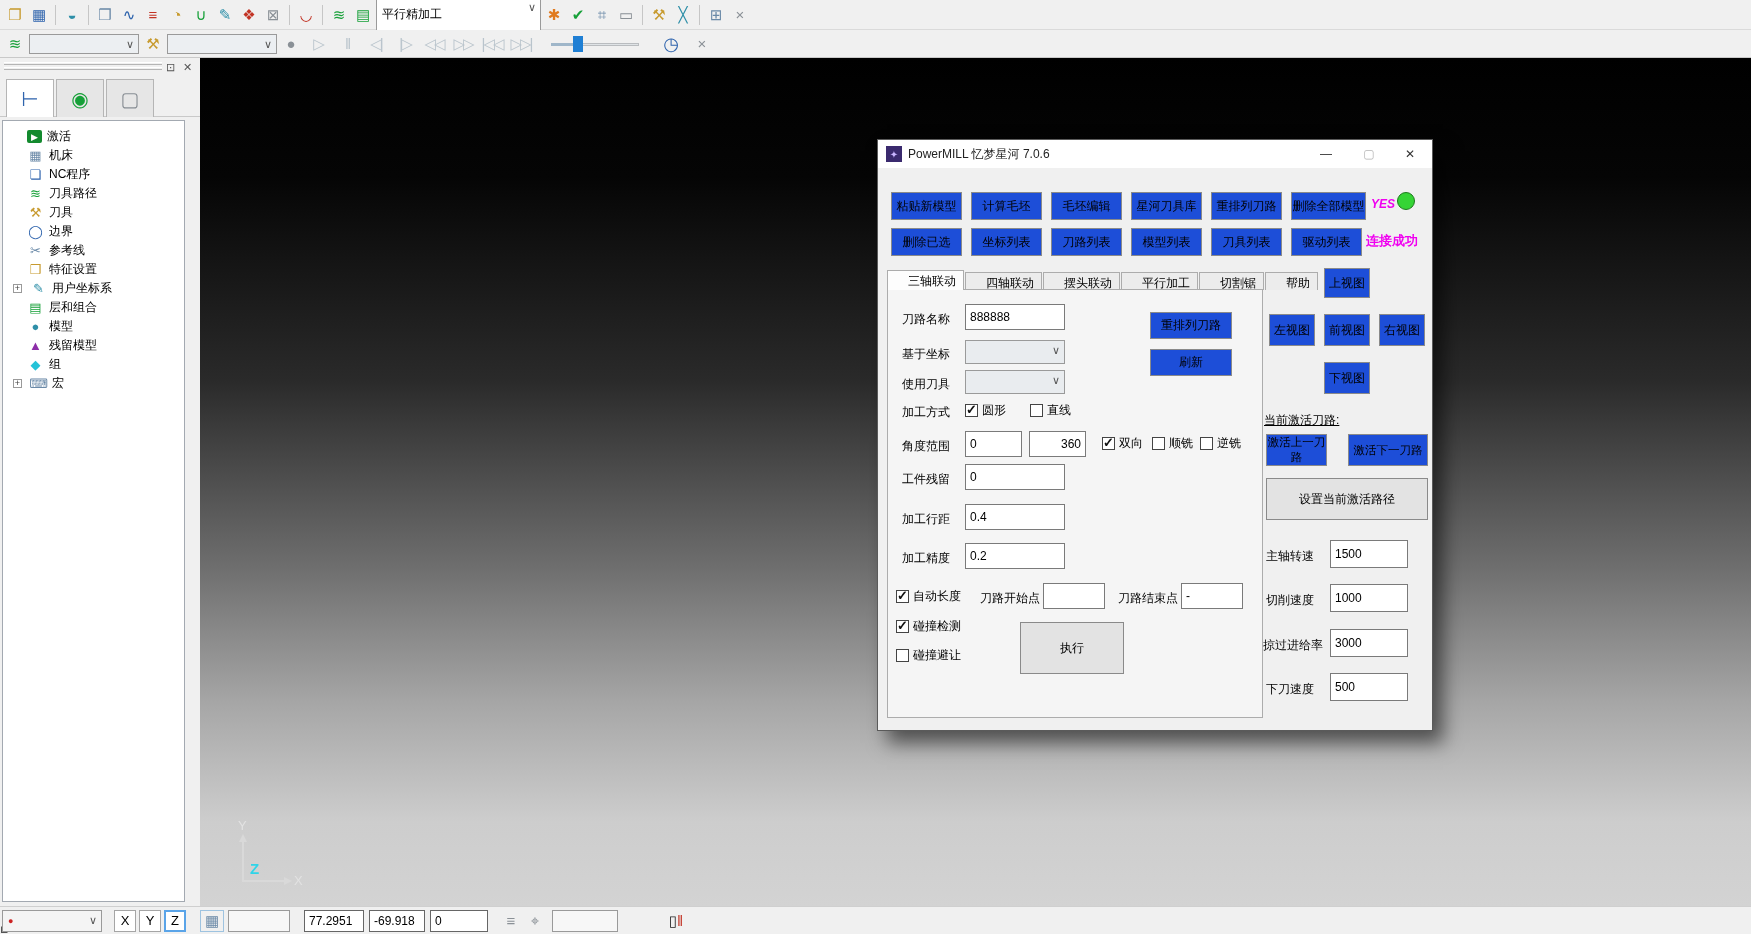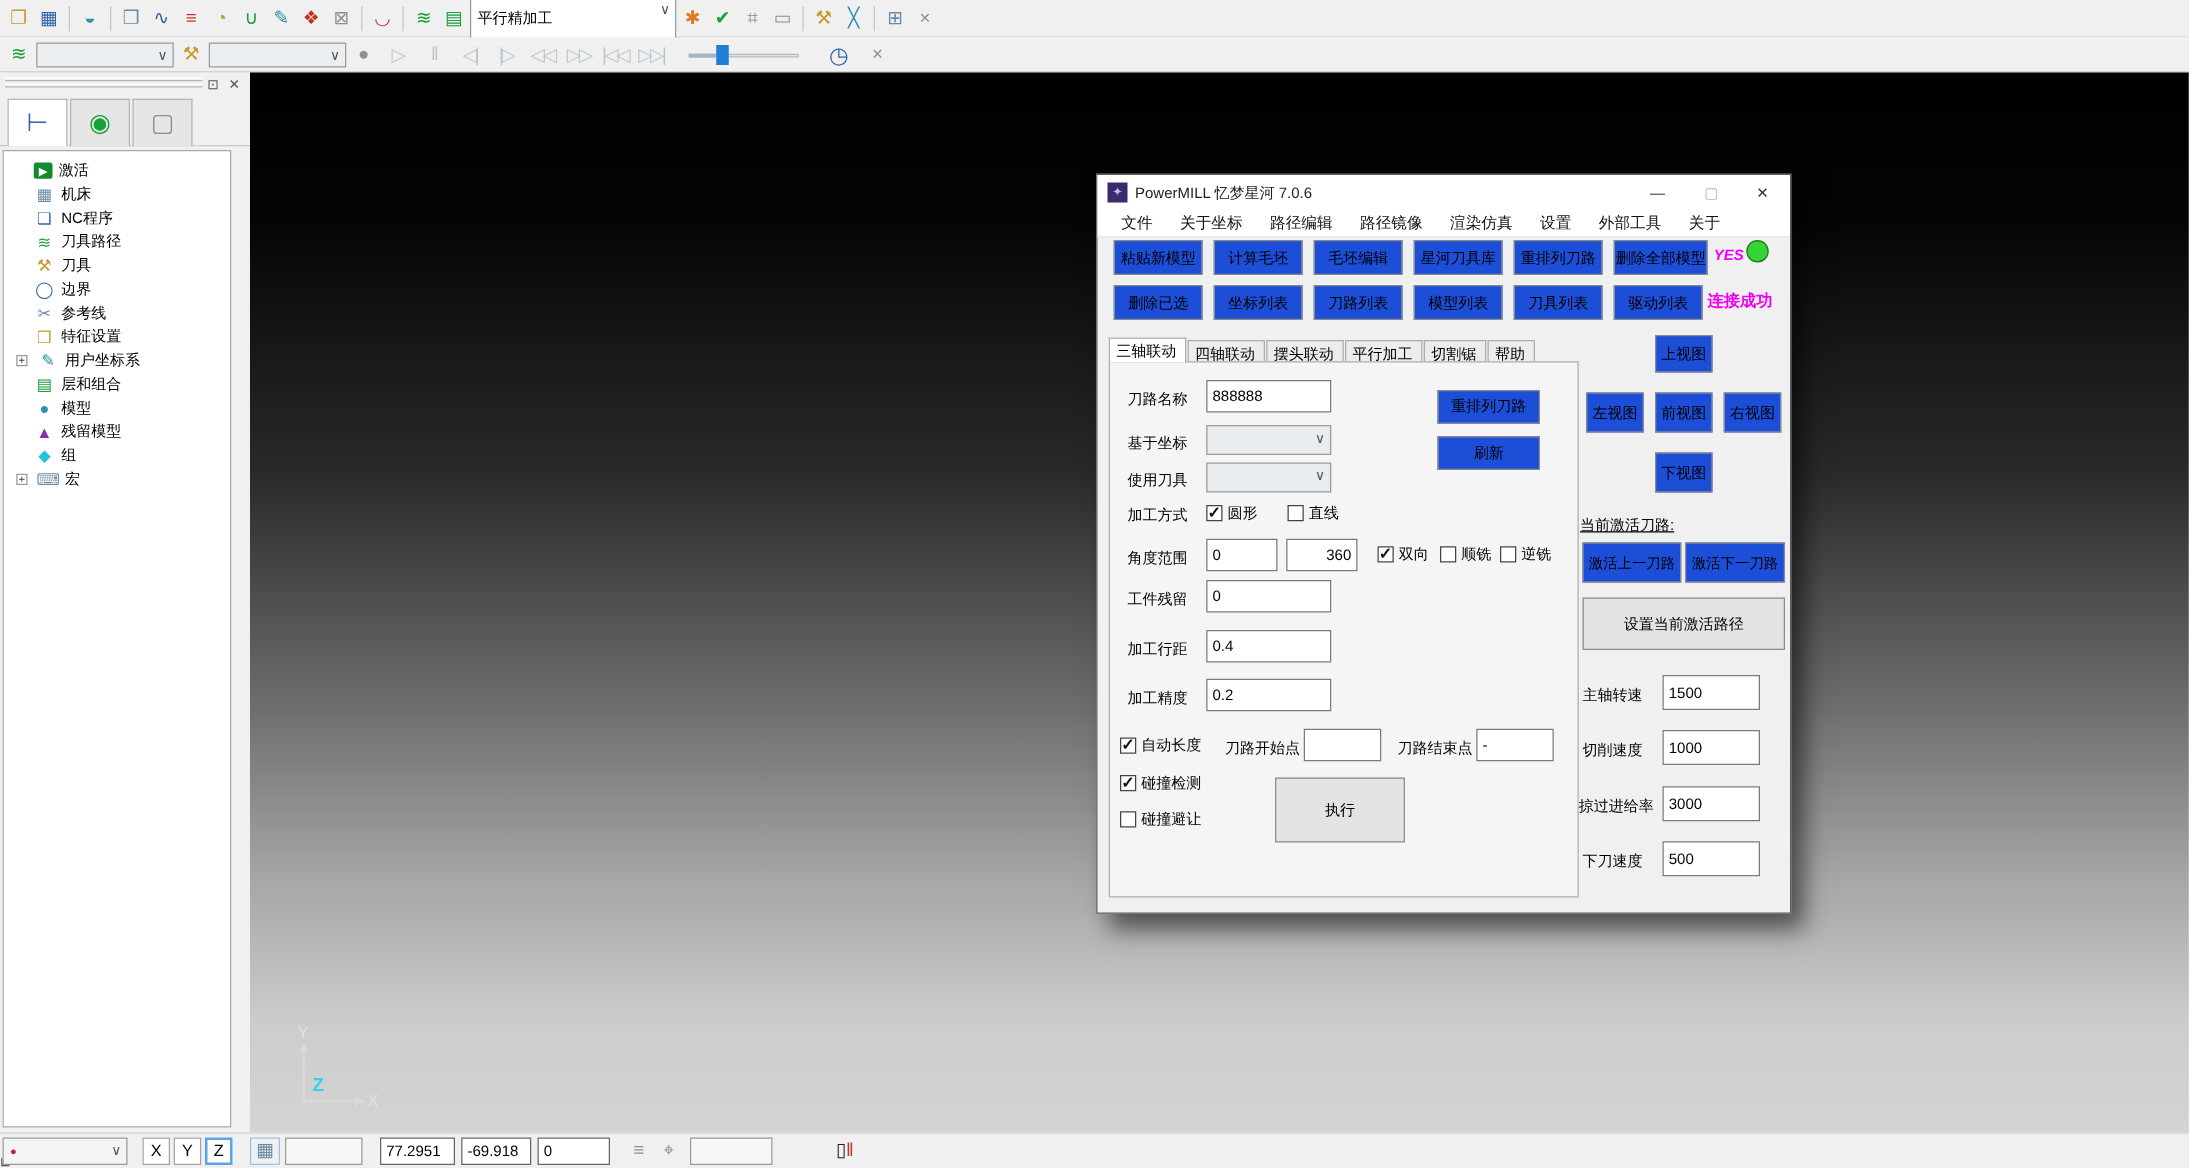--- a/index.html
+++ b/index.html
@@ -86,21 +86,21 @@
   .menu-item { padding:0 11px; font-size:12.5px; color:#111; }
   .btnrow { position:absolute; left:13px; display:flex; gap:9px; }
   .btnrow .btn { width:71px; height:28px; }
   .btnrow .btn.wide { width:75px; }
   .magenta { color:#f000f0; font-weight:bold; }
   .yes-lbl { position:absolute; left:493px; top:57px; font-size:12px; font-style:italic; }
   .green-dot { position:absolute; left:519px; top:52px; width:18px; height:18px; border-radius:50%;
      background:#35d435; border:1px solid #1e7a1e; }
   .conn-lbl { position:absolute; left:488px; top:92px; font-size:13px; }
   .dlg-tabs { position:absolute; left:9px; top:131px; display:flex; align-items:flex-end; height:19px; }
-  .dlg-tab { padding:2px 7px 2px 5px; font-size:12px; border:1px solid #acacac; border-bottom:none;
+  .dlg-tab { padding:2px 7px 2px 20px; font-size:12px; border:1px solid #acacac; border-bottom:none;
      background:#ececec; margin-right:1px; height:18px; }
   .dlg-tab.active { background:#fdfdfd; height:20px; position:relative; z-index:2; }
   .tab-panel { position:absolute; left:9px; top:149px; width:376px; height:429px;
      background:#f5f5f5; border:1px solid #acacac; }
   .flabel { position:absolute; font-size:12px; }
   .tab-panel .tfield { position:absolute; }
   .panel-combo { position:absolute; width:100px; height:24px; background:#e9ecef; }
   .pbtn { position:absolute; }
 
   .rp-label { position:absolute; font-size:12px; }
@@ -271,30 +271,20 @@
   </div>
 
   <div class="dialog" style="left:677px; top:81px;">
     <div class="dlg-title">
       <span class="win-ic">✦</span>
       <span class="ttl">PowerMILL 忆梦星河  7.0.6</span>
       <span class="win-ctl" style="right:86px;">—</span>
       <span class="win-ctl" style="right:43px;color:#b5b5b5;">▢</span>
       <span class="win-ctl" style="right:2px;">✕</span>
     </div>
-    <div class="dlg-menu">
-      <span class="menu-item">文件</span>
-      <span class="menu-item">关于坐标</span>
-      <span class="menu-item">路径编辑</span>
-      <span class="menu-item">路径镜像</span>
-      <span class="menu-item">渲染仿真</span>
-      <span class="menu-item">设置</span>
-      <span class="menu-item">外部工具</span>
-      <span class="menu-item">关于</span>
-    </div>
 
     <div class="btnrow" style="top:52px;">
       <button class="btn">粘贴新模型</button>
       <button class="btn">计算毛坯</button>
       <button class="btn">毛坯编辑</button>
       <button class="btn">星河刀具库</button>
       <button class="btn">重排列刀路</button>
       <button class="btn wide">删除全部模型</button>
     </div>
     <span class="yes-lbl magenta">YES</span>
@@ -392,21 +382,21 @@
       <button class="btn pbtn" style="left:132px;top:332px;width:104px;height:52px;background:#e3e3e3;">执行</button>
     </div>
 
     <button class="btn" style="position:absolute;left:446px;top:128px;width:46px;height:30px;">上视图</button>
     <button class="btn" style="position:absolute;left:391px;top:174px;width:46px;height:32px;">左视图</button>
     <button class="btn" style="position:absolute;left:446px;top:174px;width:46px;height:32px;">前视图</button>
     <button class="btn" style="position:absolute;left:501px;top:174px;width:46px;height:32px;">右视图</button>
     <button class="btn" style="position:absolute;left:446px;top:222px;width:46px;height:32px;">下视图</button>
 
     <span class="rp-label" style="left:386px;top:272px;text-decoration:underline;">当前激活刀路:</span>
-    <button class="btn" style="position:absolute;left:388px;top:294px;width:79px;height:32px;font-size:11.5px;">激活上一刀路</button>
+    <button class="btn" style="position:absolute;left:388px;top:294px;width:61px;height:32px;font-size:11.5px;">激活上一刀路</button>
     <button class="btn" style="position:absolute;left:470px;top:294px;width:80px;height:32px;font-size:11.5px;">激活下一刀路</button>
     <button class="btn" style="position:absolute;left:388px;top:338px;width:162px;height:42px;background:#e3e3e3;">设置当前激活路径</button>
 
     <span class="rp-label" style="left:388px;top:408px;">主轴转速</span>
     <input class="tfield rp-field" style="left: 452px; top: 400px;" value="1500">
     <span class="rp-label" style="left:388px;top:452px;">切削速度</span>
     <input class="tfield rp-field" style="left: 452px; top: 444px;" value="1000">
     <span class="rp-label" style="left:385px;top:497px;">掠过进给率</span>
     <input class="tfield rp-field" style="left: 452px; top: 489px;" value="3000">
     <span class="rp-label" style="left:388px;top:541px;">下刀速度</span>

